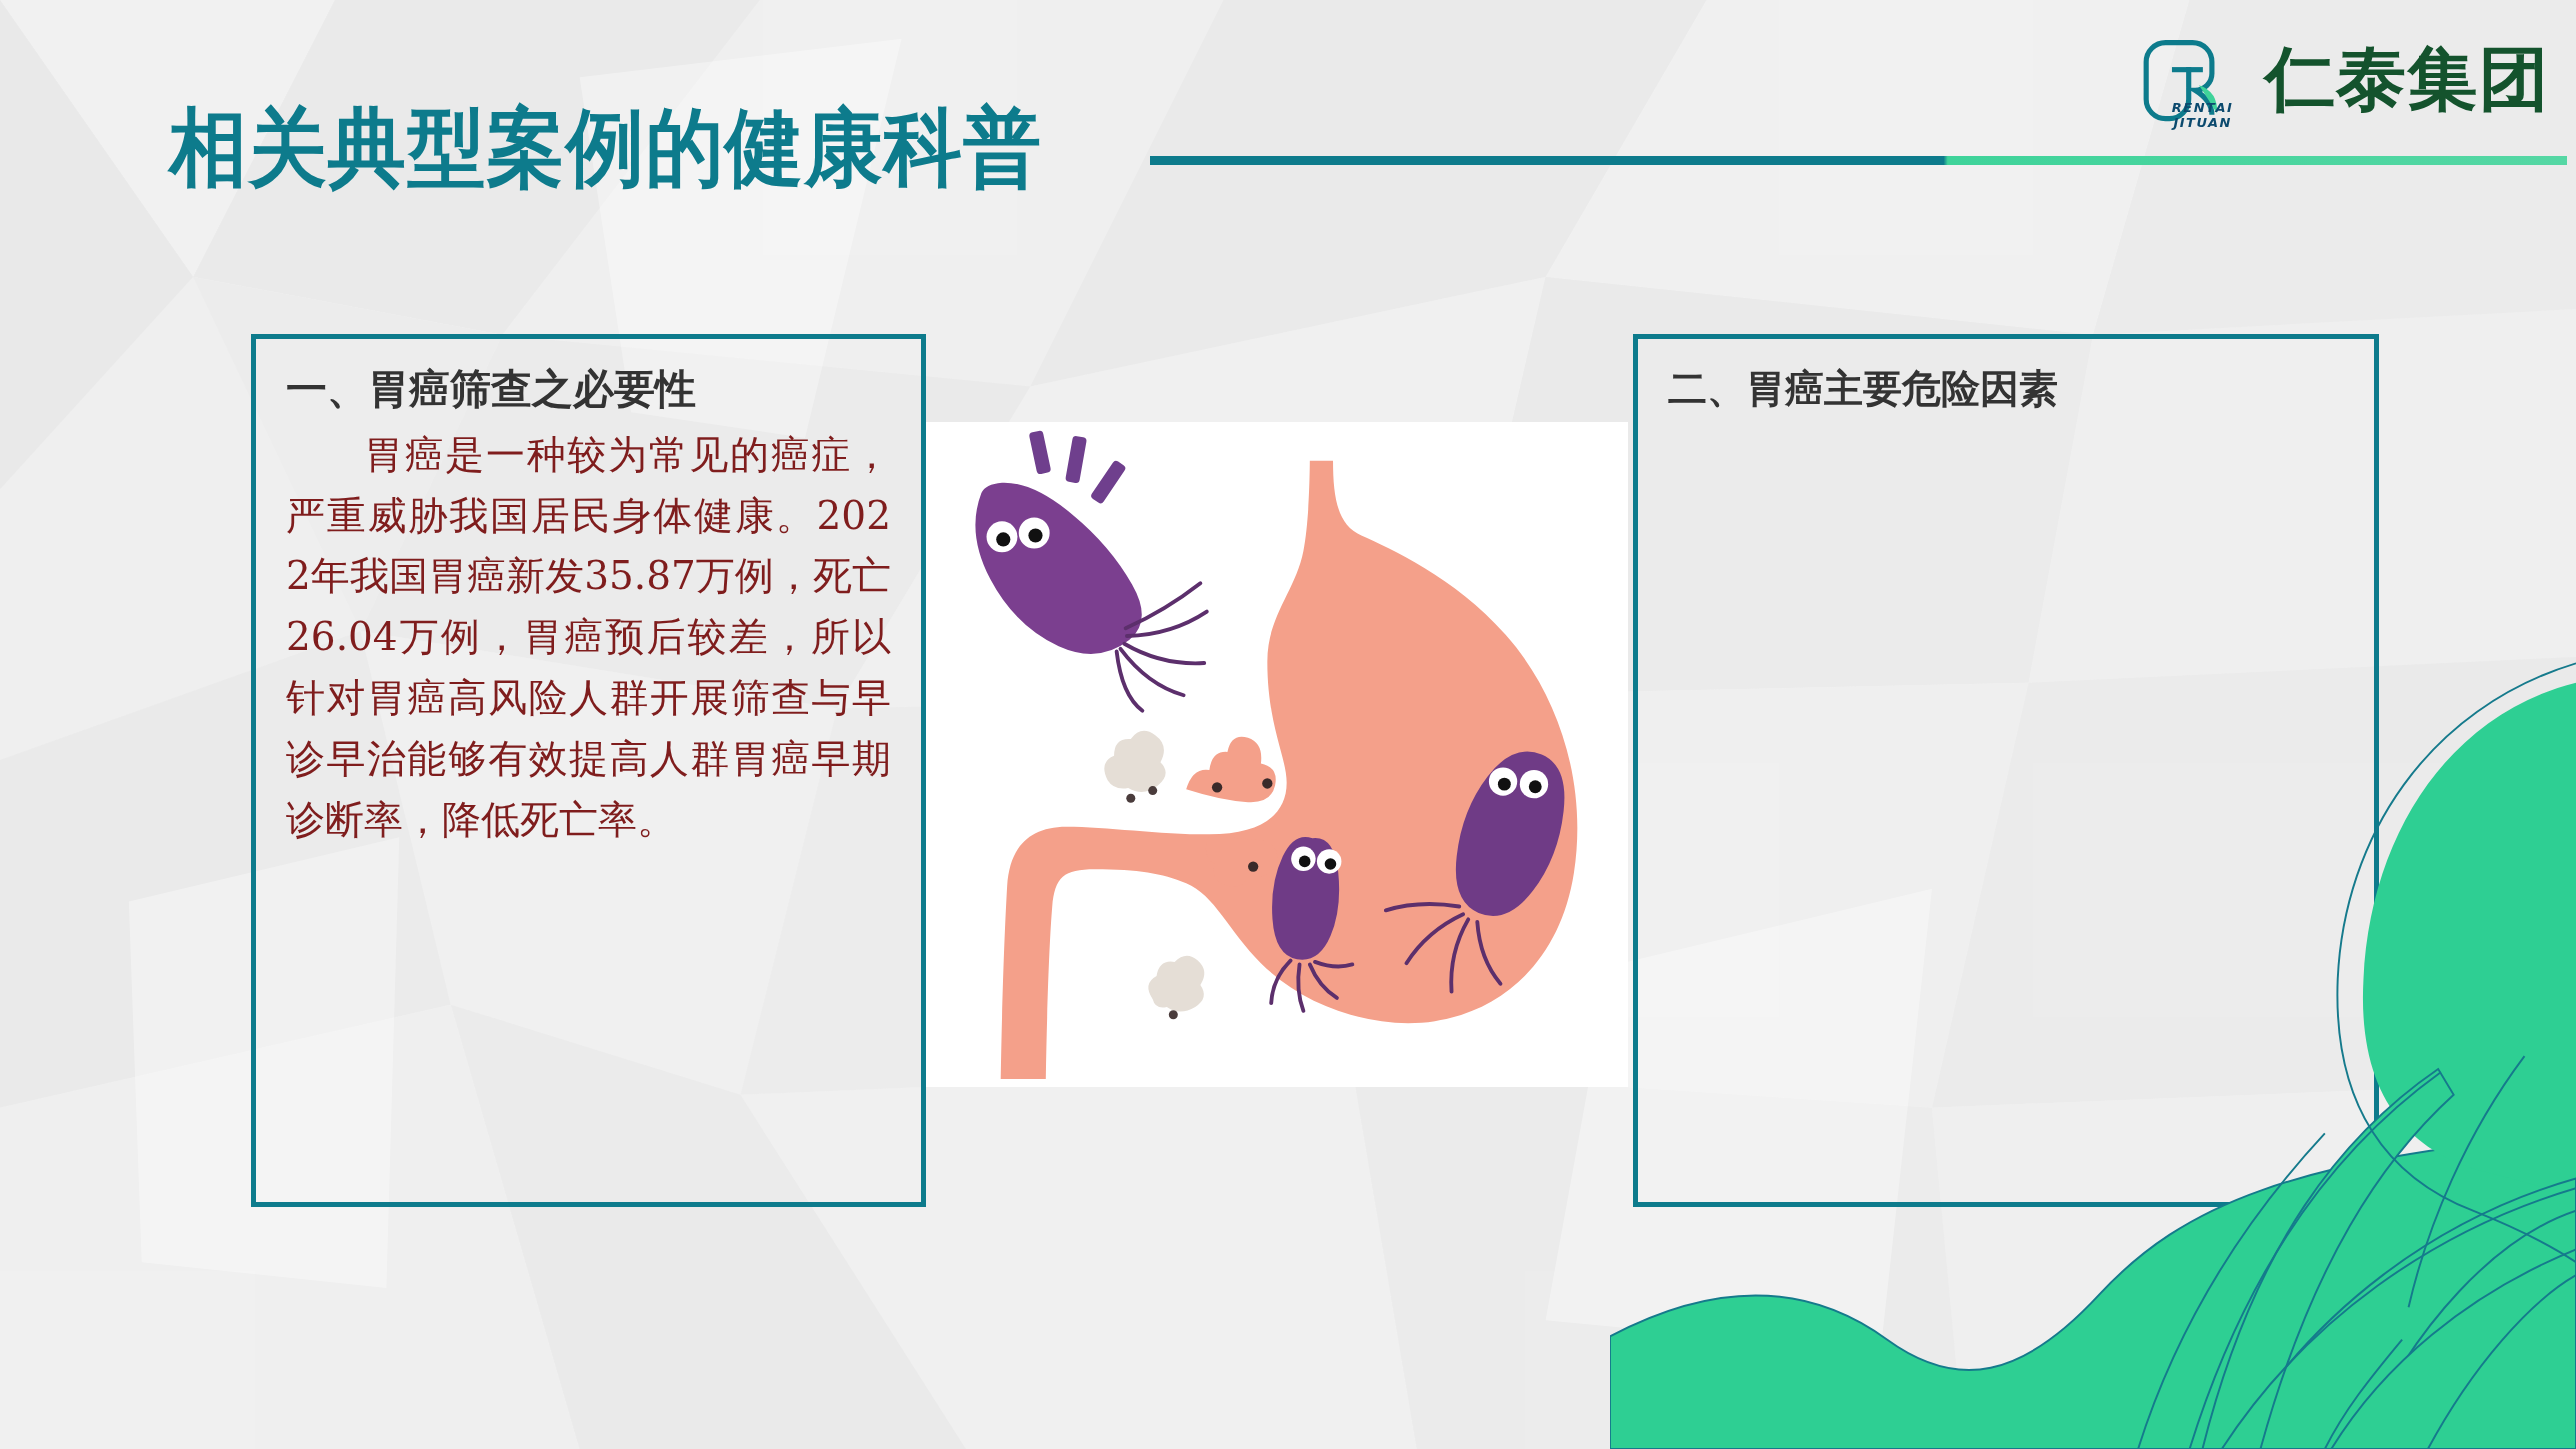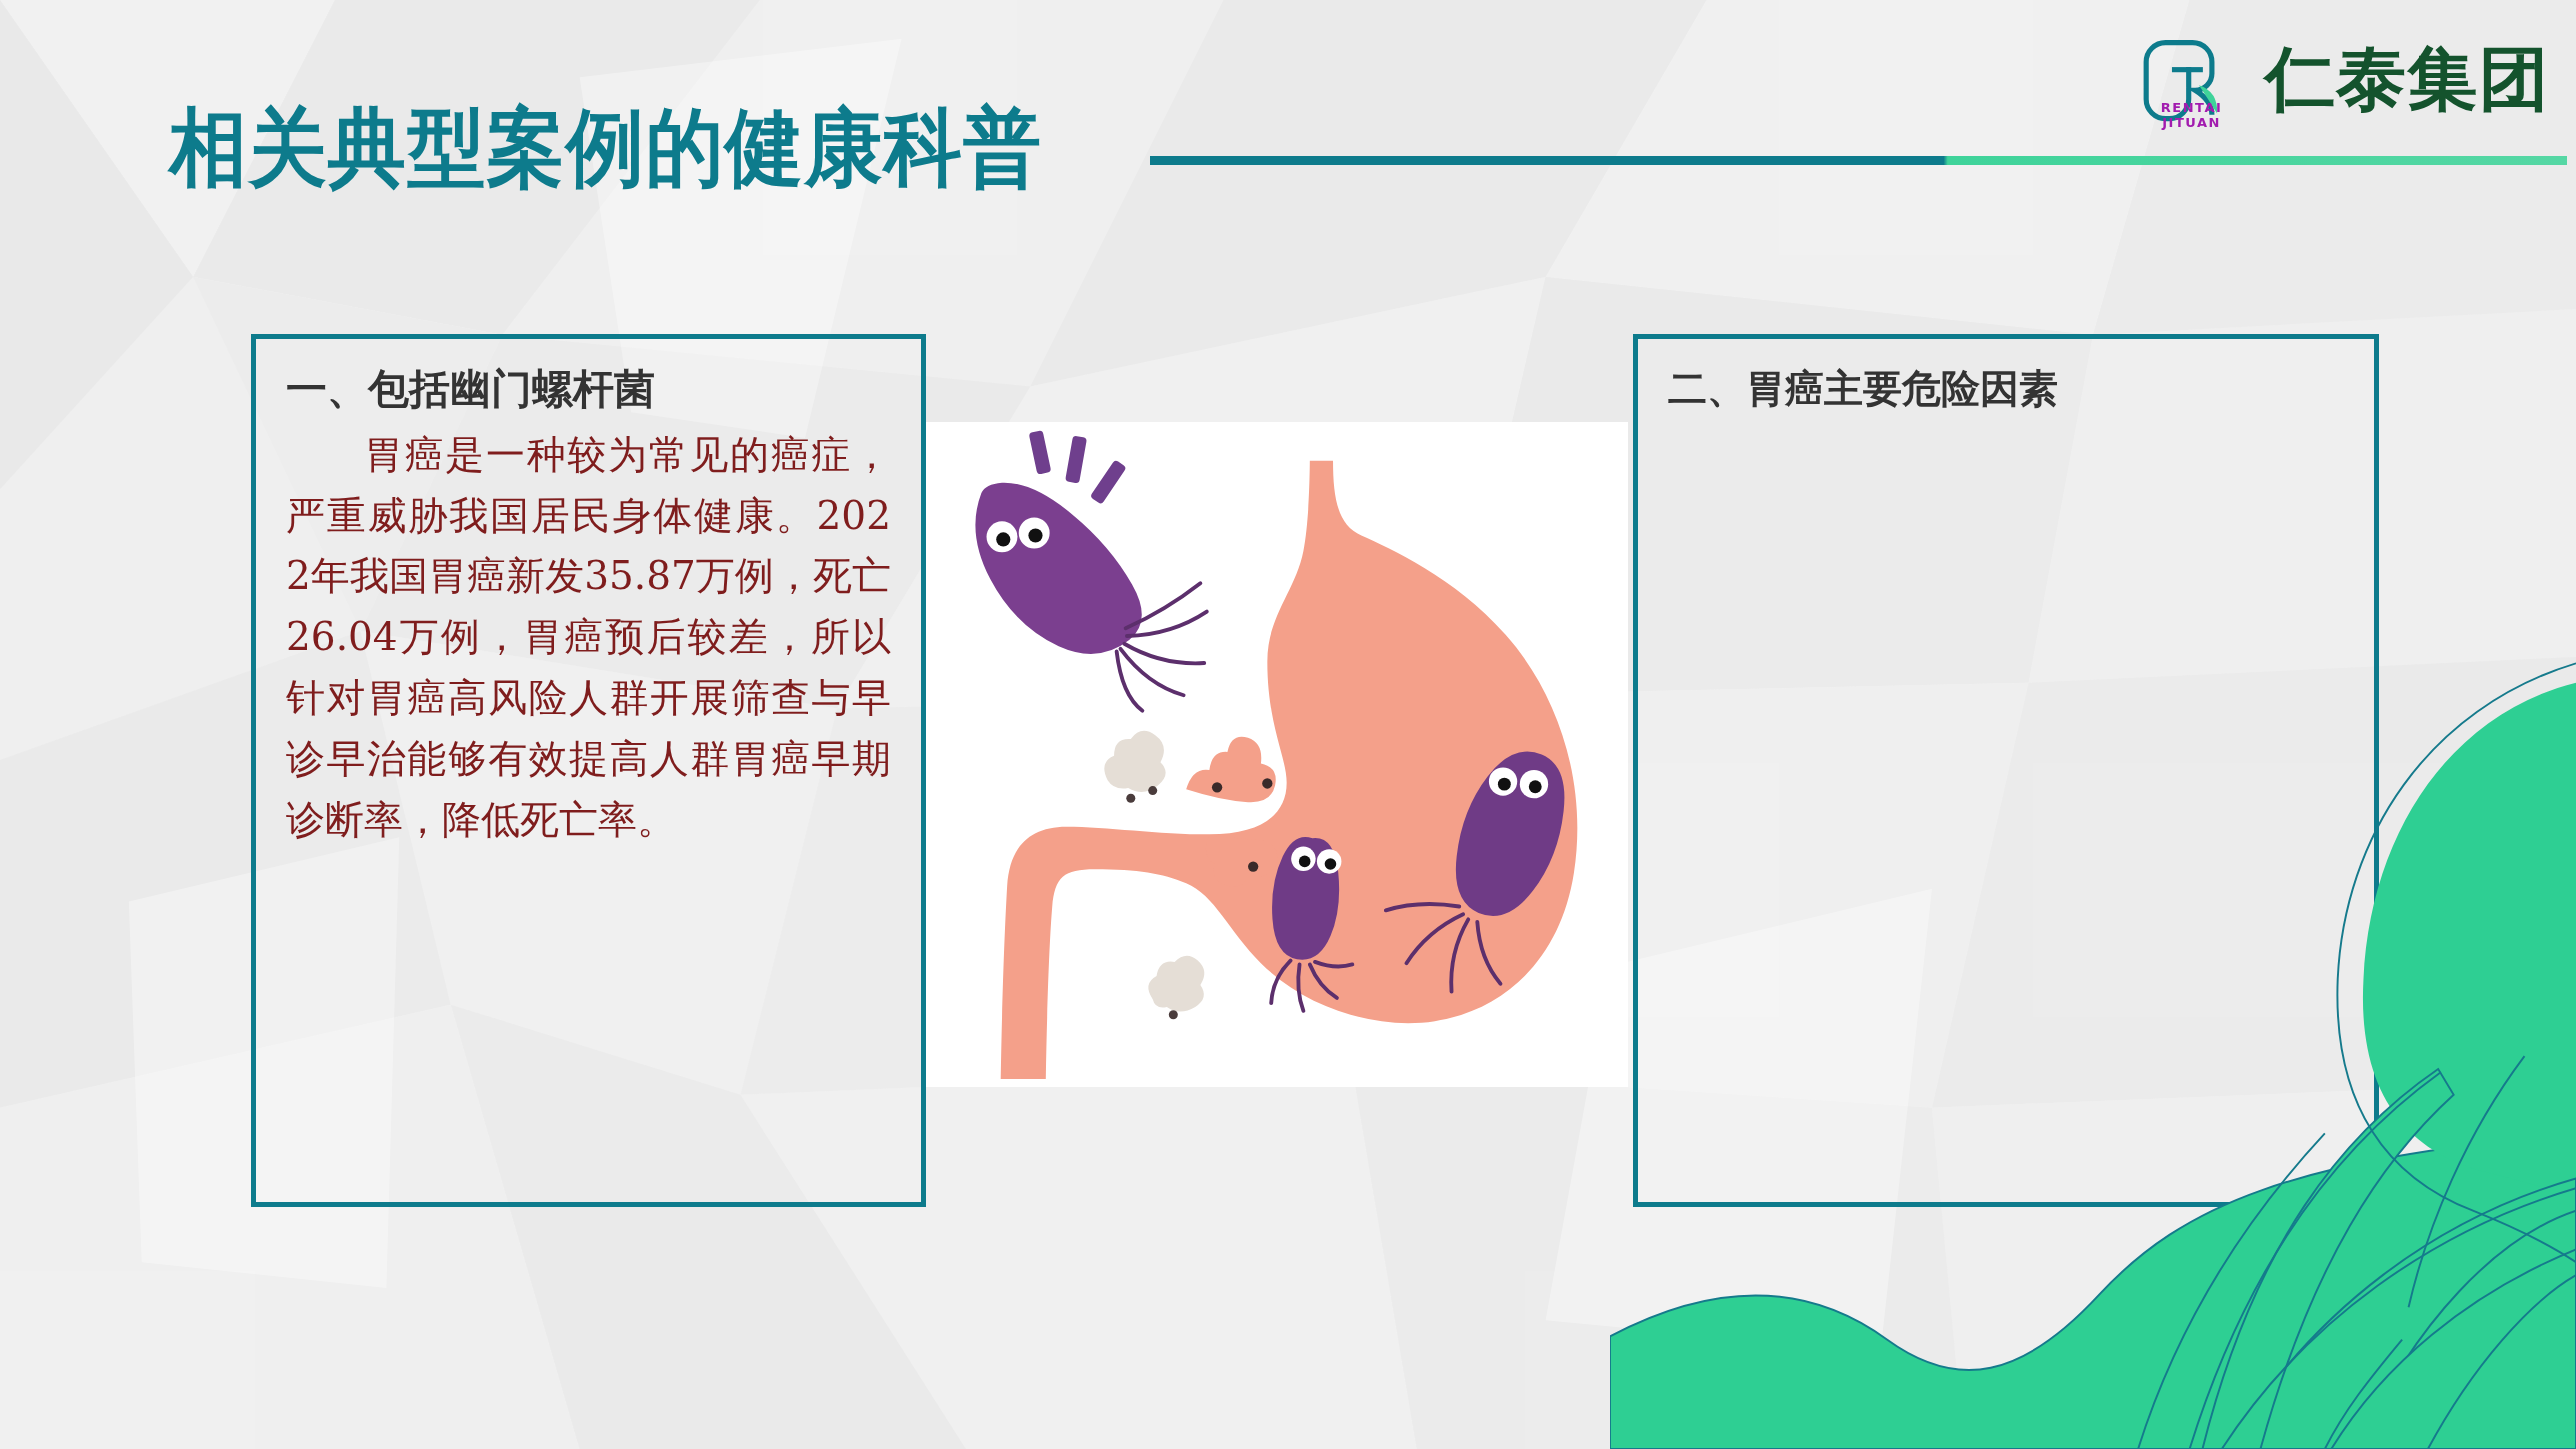--- a/index.html
+++ b/index.html
@@ -28,23 +28,23 @@
   }
   #title-rule{
     position:absolute;left:1150px;top:156px;width:1417px;height:9px;
     background:linear-gradient(to right,#0d7b8c 0%,#0d7b8c 56%,#3fd39a 56.3%,#55d7a4 100%);
   }
 
   
   #logo{position:absolute;right:26px;top:31px;height:95px;display:flex;align-items:center;gap:16.7px;}
   #logo-mark{position:relative;width:116px;height:95px;}
   #logo-sub{
-    position:absolute;left:3px;bottom:-3.9px;width:113px;text-align:center;
+    position:absolute;left:14px;bottom:-3.9px;width:113px;text-align:center;
     font-family:"DejaVu Sans","Liberation Sans",sans-serif;
-    font-size:13px;letter-spacing:1.5px;color:#a21caf;font-weight:600;
+    font-size:13px;letter-spacing:1.5px;color:#0c4a6e;font-weight:600;font-style:italic;
   }
   #logo-word{
     font-family:"DejaVu Sans","Liberation Sans",sans-serif;
     font-size:70px;font-weight:700;color:#14532d;letter-spacing:1.3px;
     white-space:nowrap;line-height:1;
   }
 
   
   .textbox{
     position:absolute;
@@ -142,21 +142,21 @@
         </g>
         <path d="M104 84 q30 10 28 44 q-16 -26 -28 -44 z" fill="#3fd39a"></path>
       </svg>
       <div id="logo-sub">RENTAI JITUAN</div>
     </div>
     <div id="logo-word">仁泰集团</div>
   </div>
 
   <div class="textbox" id="box-left">
     <div class="box-inner">
-      <p class="section-heading">一、包括幽门螺杆菌</p>
+      <p class="section-heading">一、胃癌筛查之必要性</p>
       <p class="section-body">胃癌是一种较为常见的癌症，严重威胁我国居民身体健康。2022年我国胃癌新发35.87万例，死亡26.04万例，胃癌预后较差，所以针对胃癌高风险人群开展筛查与早诊早治能够有效提高人群胃癌早期诊断率，降低死亡率。</p>
     </div>
   </div>
 
   <div class="textbox" id="box-right">
     <div class="box-inner">
       <p class="section-heading">二、胃癌主要危险因素</p>
     </div>
   </div>
 

